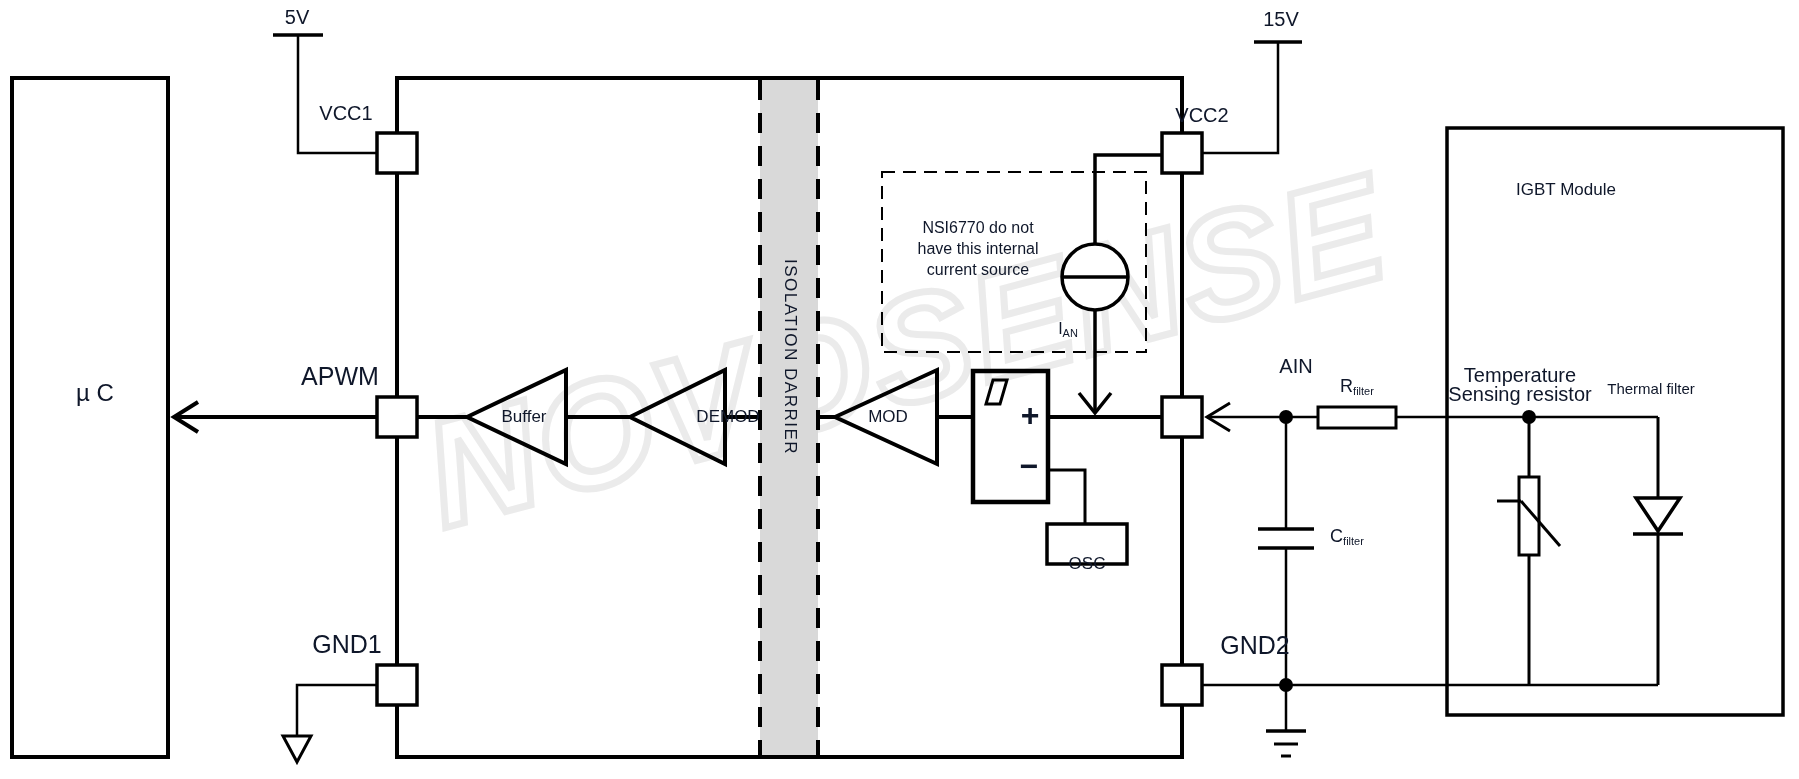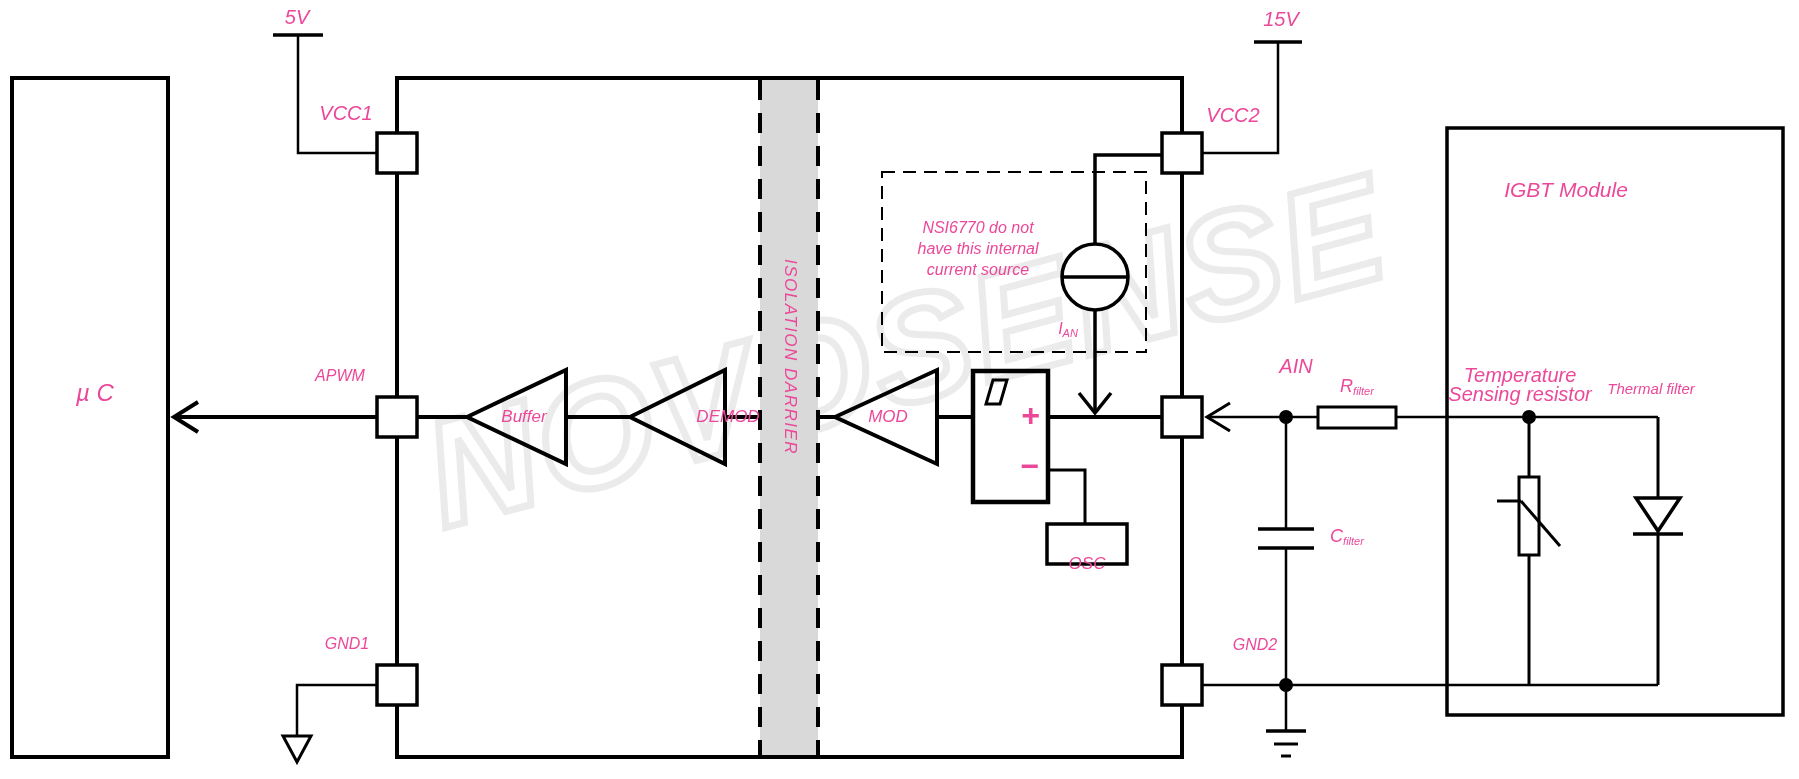--- a/index.html
+++ b/index.html
@@ -11,27 +11,27 @@
     position:absolute; left:430px; top:392px; z-index:1;
     font-family:"Liberation Sans", sans-serif;
     font-size:150px; font-weight:bold; font-style:italic;
     letter-spacing:4px; white-space:nowrap;
     color:#ffffff; -webkit-text-stroke:7px #ebebeb;
     transform-origin:left center; transform:rotate(-15deg);
     user-select:none;
   }
   svg.diagram { position:absolute; left:0; top:0; z-index:2; }
   .lbl {
-    position:absolute; z-index:3; color:#ec4899;
-    transform:translate(-50%,-50%); white-space:nowrap; line-height:1.15;font-style:italic;
+    position:absolute; z-index:3; color:#0f172a;
+    transform:translate(-50%,-50%); white-space:nowrap; line-height:1.15;
   }
-  .f20 { font-size:20px; } .f19 { font-size:16px; } .f17 { font-size:17px; }
+  .f20 { font-size:20px; } .f19 { font-size:25px; } .f17 { font-size:17px; }
   .f15 { font-size:15px; } .f16 { font-size:16px; }
   .uc  { font-size:24px; }
-  .igbt { font-size:21px; }
+  .igbt { font-size:17px; }
   .sign { font-size:32px; font-weight:bold; }
   .subscr { font-size:11px; vertical-align:-3px; }
   .base18 { font-size:18px; }
   .vertical { writing-mode:vertical-rl; letter-spacing:1.5px; font-size:17px; }
   .note { font-size:16px; line-height:21px; text-align:center; }
   .therm { font-size:20px; line-height:19px; text-align:center; }
 </style>
 </head>
 <body>
 
@@ -126,21 +126,21 @@
     <line x1="1633" y1="534" x2="1683" y2="534" stroke="#000" stroke-width="3.5"></line>
     <line x1="1658" y1="534" x2="1658" y2="685" stroke="#000" stroke-width="3"></line>
   </svg>
 
   <div class="lbl f20" style="left:297px;  top:17px;">5V</div>
   <div class="lbl f20" style="left:1281px; top:19px;">15V</div>
 
   <div class="lbl f20" style="left:346px;  top:113px;">VCC1</div>
   <div class="lbl f19" style="left:340px;  top:376px;">APWM</div>
   <div class="lbl f19" style="left:347px;  top:644px;">GND1</div>
-  <div class="lbl f20" style="left:1233px; top:115px;">VCC2</div>
+  <div class="lbl f20" style="left:1202px; top:115px;">VCC2</div>
   <div class="lbl f20" style="left:1248px; top:366px;margin-left:48px;">AIN</div>
   <div class="lbl f19" style="left:1243px; top:645px;margin-left:12px;">GND2</div>
 
   <div class="lbl uc" style="left:95px;   top:393px;">µ C</div>
 
   <div class="lbl f17" style="left:524px;  top:417px;text-align:center;">Buffer</div>
   <div class="lbl f17" style="left:728px;  top:417px;">DEMOD</div>
   <div class="lbl f17" style="left:888px;  top:417px;">MOD</div>
   <div class="lbl f17" style="left:1087px; top:564px;">OSC</div>
 

